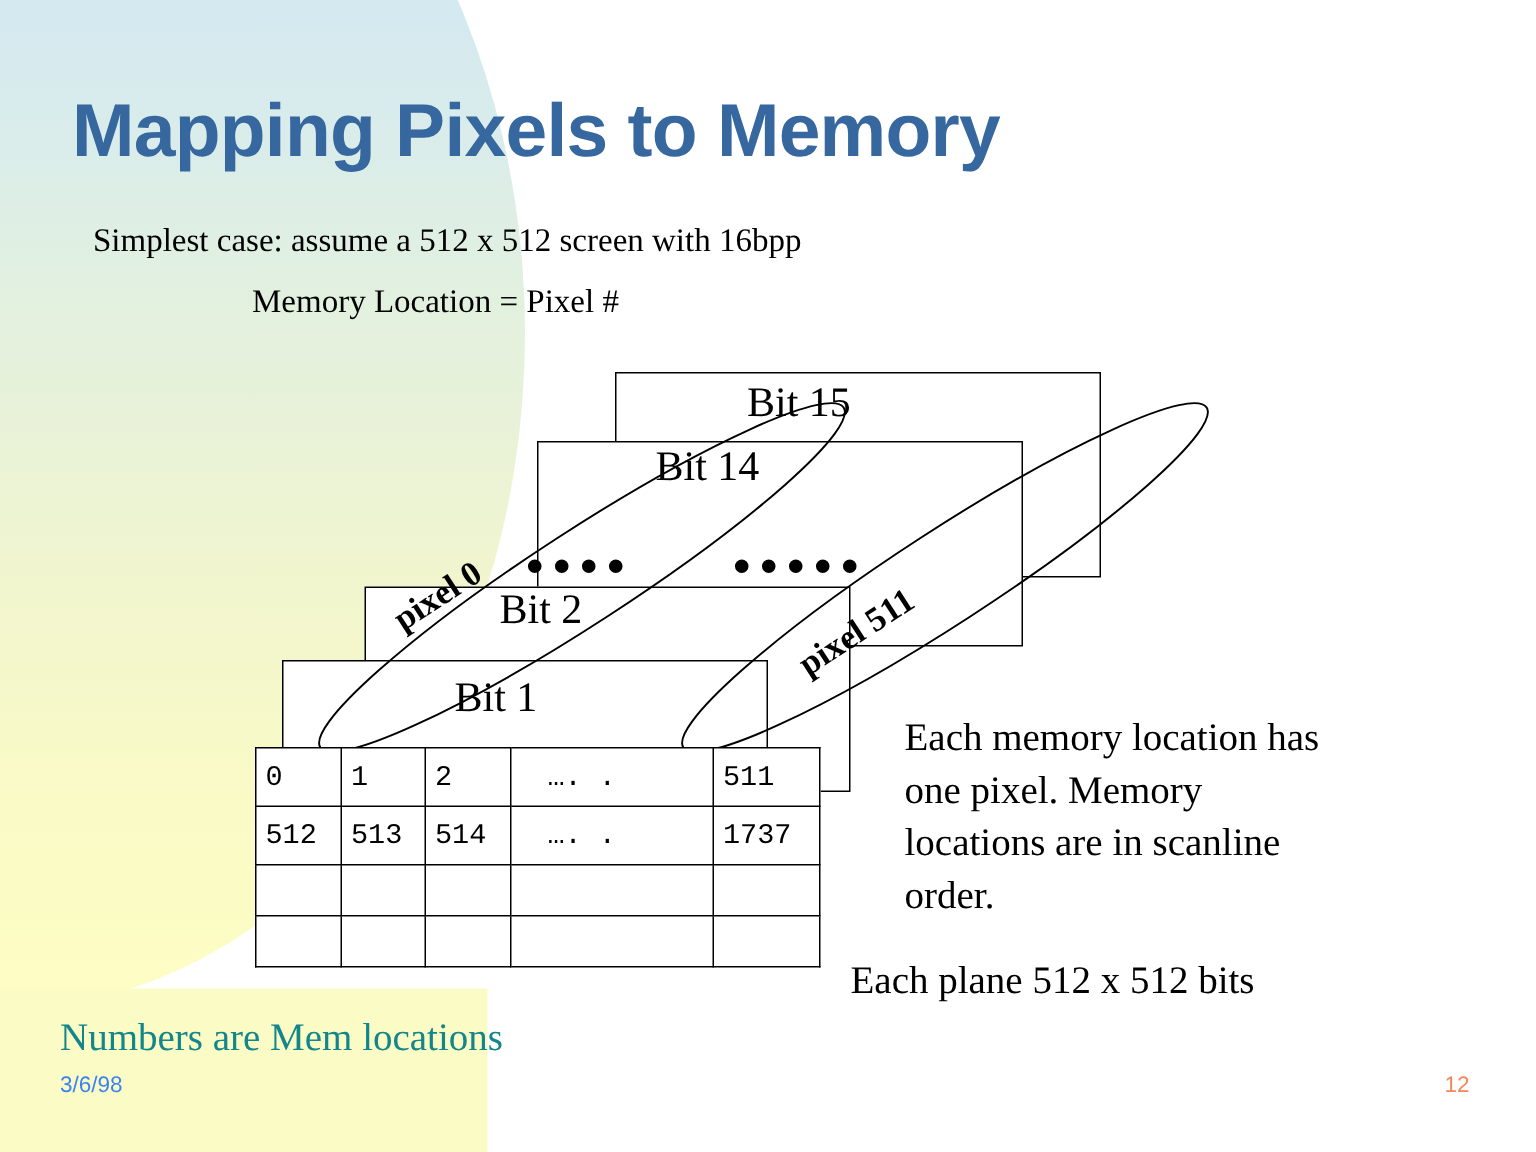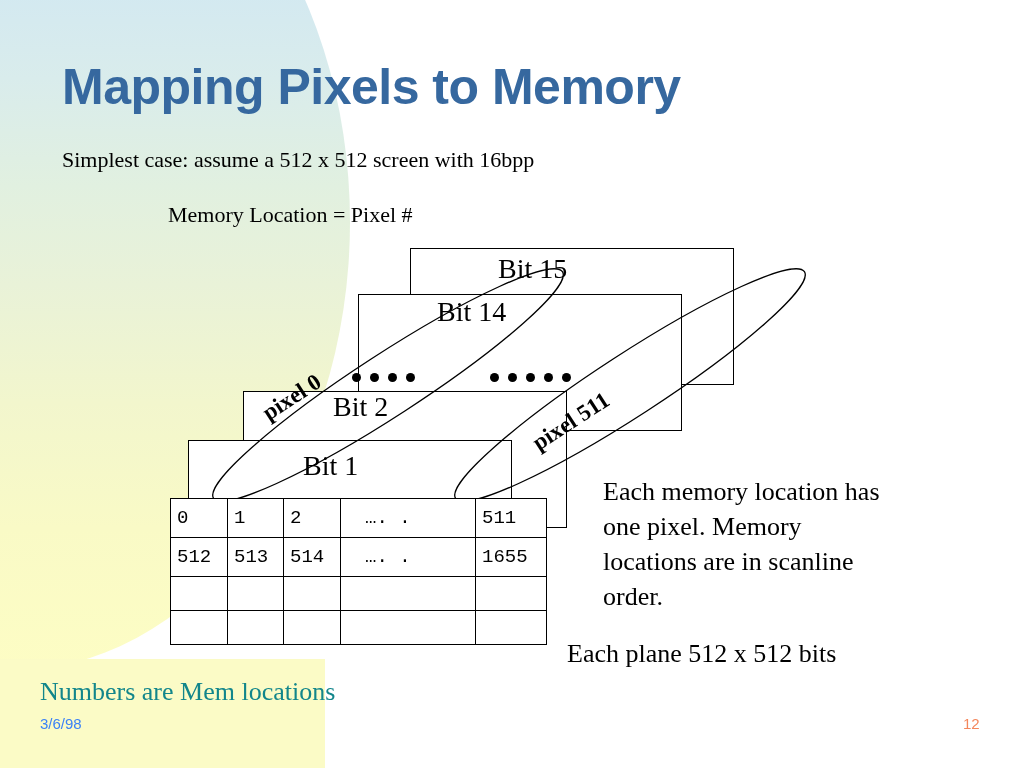--- a/index.html
+++ b/index.html
@@ -45,37 +45,37 @@
     left: 0;
     top: 659px;
     width: 325px;
     height: 109px;
     background: #fbfbc6;
   }
 
   
   #title {
     position: absolute;
-    left: 62px;
+    left: 48px;
     top: 58px;
     font-family: "Liberation Sans", "DejaVu Sans", sans-serif;
     font-weight: bold;
     font-size: 50px;
     letter-spacing: -0.5px;
     color: #36689f;
     white-space: nowrap;
   }
   .subtitle {
     position: absolute;
     font-size: 22px;
     color: #000000;
     white-space: nowrap;
   }
   #subtitle-1 { left: 62px;  top: 147px; }
-  #subtitle-2 { left: 168px; top: 202px; }
+  #subtitle-2 { left: 168px; top: 188px; }
 
   
   .note {
     position: absolute;
     font-size: 26px;
     line-height: 35px;
     color: #000000;
     white-space: nowrap;
   }
   #note-block   { left: 603px; top: 474px; }
@@ -240,21 +240,21 @@
         <td class="c1">1</td>
         <td class="c2">2</td>
         <td class="c3">…. .</td>
         <td class="c4">511</td>
       </tr>
       <tr class="data-row">
         <td class="c0">512</td>
         <td class="c1">513</td>
         <td class="c2">514</td>
         <td class="c3">…. .</td>
-        <td class="c4">1655</td>
+        <td class="c4">1737</td>
       </tr>
       <tr class="empty-row">
         <td class="c0"></td>
         <td class="c1"></td>
         <td class="c2"></td>
         <td class="c3"></td>
         <td class="c4"></td>
       </tr>
       <tr class="empty-row">
         <td class="c0"></td>

